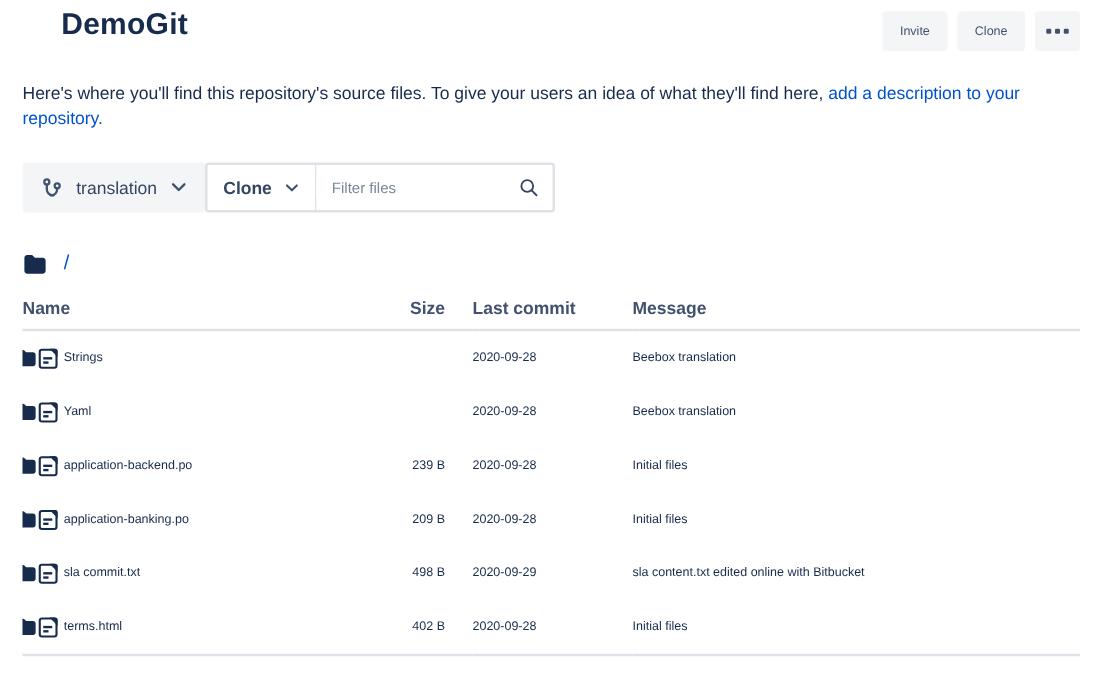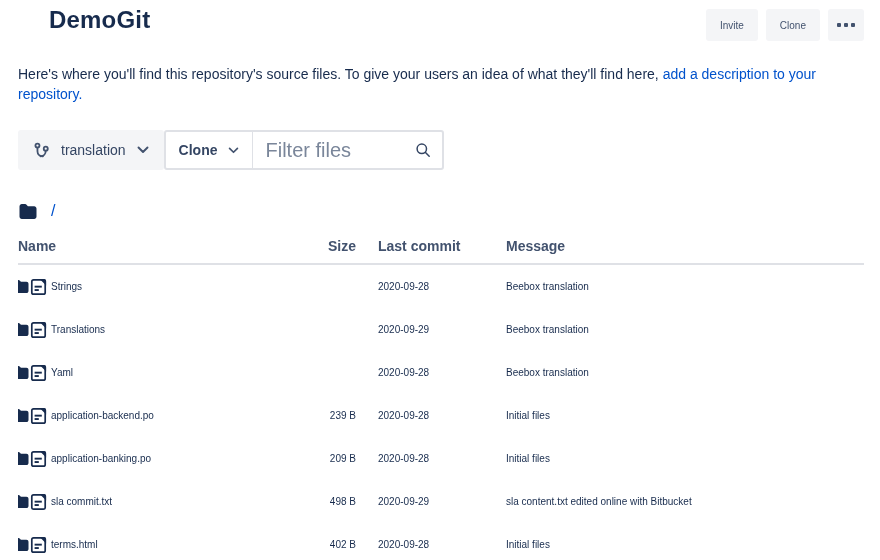--- a/index.html
+++ b/index.html
@@ -111,21 +111,21 @@
     height: 38px;
     background: #DFE1E6;
     margin-left: 13px;
   }
   .filter-input {
     flex: 1;
     min-width: 0;
     border: none;
     outline: none;
     font-family: "Liberation Sans", sans-serif;
-    font-size: 20px;
+    font-size: 12px;
     color: #a16207;
     padding: 0 6px 0 12px;
   }
   .filter-input::placeholder { color: #7A869A; opacity: 1; }
   .search-icon-wrap { display: flex; align-items: center; padding-right: 11px; }
 
   
   .breadcrumb {
     margin-top: 30px;
     display: flex;
@@ -276,45 +276,20 @@
             </span>
           </span>
           <a href="#" class="name-link">Strings</a>
         </span>
       </td>
       <td class="cell-size"></td>
       <td class="cell-commit">2020-09-28</td>
       <td class="cell-message">Beebox translation</td>
     </tr>
 
-    <tr class="file-row folder">
-      <td>
-        <span class="cell-name">
-          <span class="row-icon">
-            <span class="icon-folder" style="display:flex;">
-              <svg width="18" height="15" viewBox="0 0 18 16">
-                    <path d="M1 3.2C1 2 2 1 3.2 1h3.1c.5 0 1 .2 1.3.6L8.9 3h5.9C16 3 17 4 17 5.2v7.6c0 1.2-1 2.2-2.2 2.2H3.2C2 15 1 14 1 12.8V3.2z" fill="#172B4D"></path>
-                  </svg>
-            </span>
-            <span class="icon-file" style="display:flex;">
-              <svg width="17" height="18" viewBox="0 0 17 18">
-                <rect x="1.8" y="1.8" width="13.4" height="14.4" rx="1.8" fill="none" stroke="#172B4D" stroke-width="1.7"></rect>
-                <path d="M9.6 1 L16.1 7.5 L16.1 3 A2 2 0 0 0 14.1 1 Z" fill="#172B4D"></path>
-                <rect x="4.6" y="7.7" width="7.2" height="1.9" fill="#172B4D"></rect>
-                <rect x="4.6" y="11.1" width="4.2" height="1.9" fill="#172B4D"></rect>
-              </svg>
-            </span>
-          </span>
-          <a href="#" class="name-link">Translations</a>
-        </span>
-      </td>
-      <td class="cell-size"></td>
-      <td class="cell-commit">2020-09-29</td>
-      <td class="cell-message">Beebox translation</td>
-    </tr>
 
     <tr class="file-row folder">
       <td>
         <span class="cell-name">
           <span class="row-icon">
             <span class="icon-folder" style="display:flex;">
               <svg width="18" height="15" viewBox="0 0 18 16">
                     <path d="M1 3.2C1 2 2 1 3.2 1h3.1c.5 0 1 .2 1.3.6L8.9 3h5.9C16 3 17 4 17 5.2v7.6c0 1.2-1 2.2-2.2 2.2H3.2C2 15 1 14 1 12.8V3.2z" fill="#172B4D"></path>
                   </svg>
             </span>

